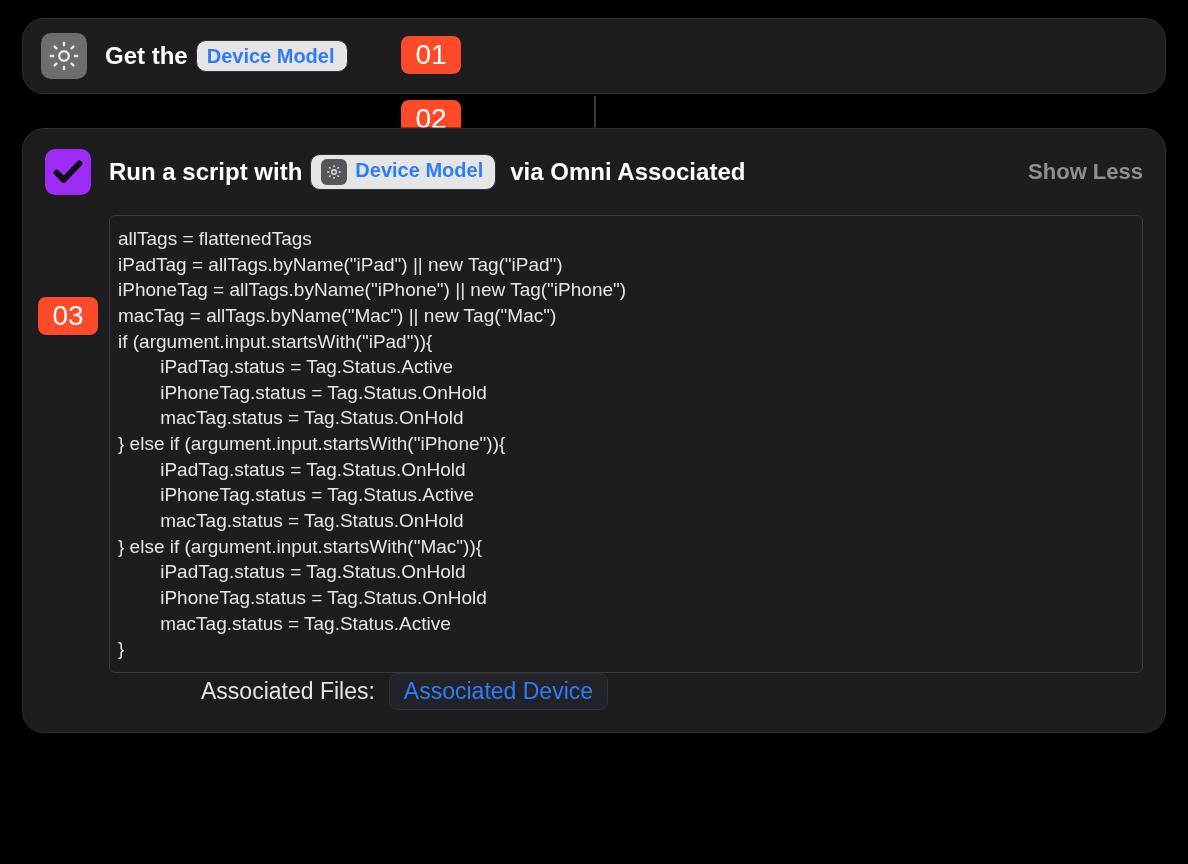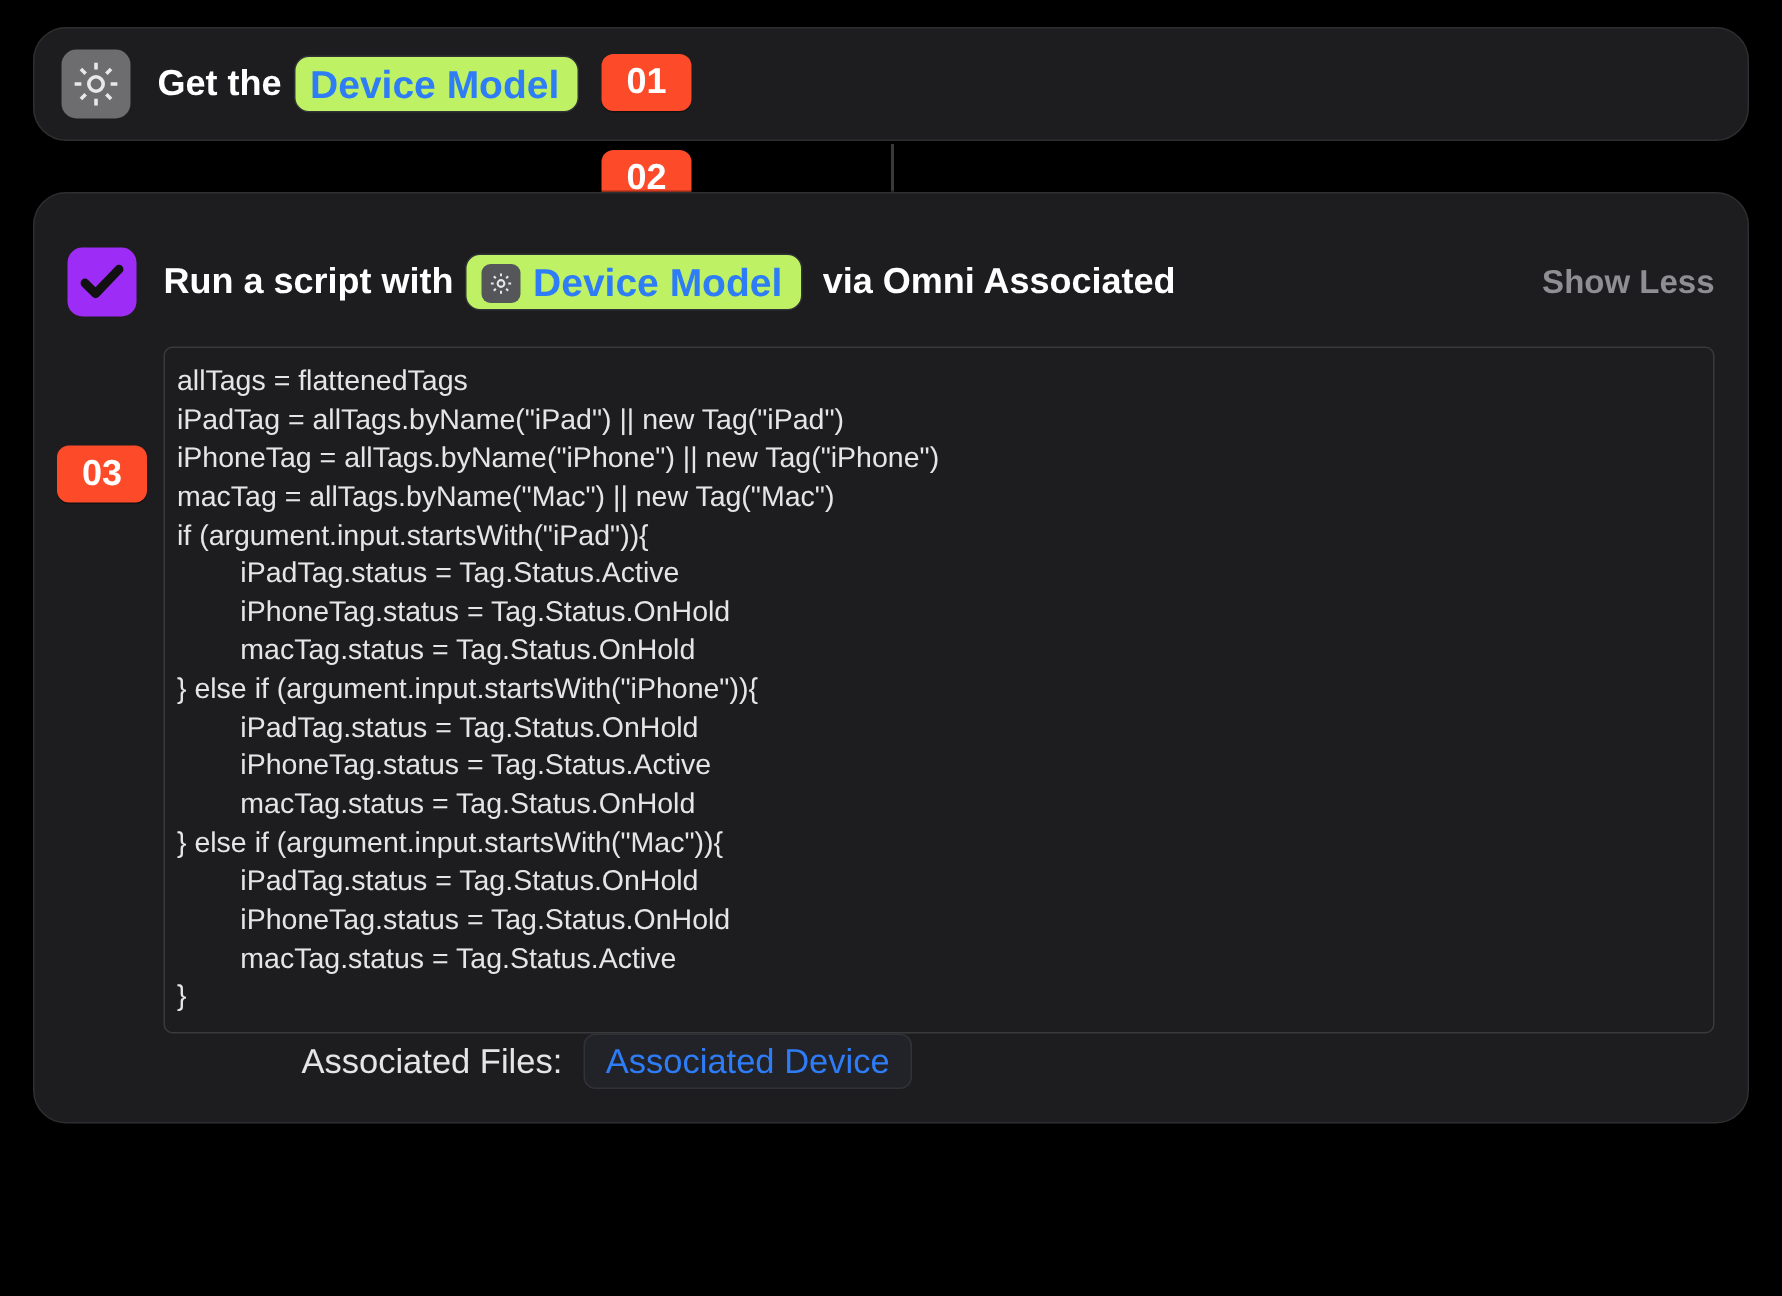--- a/index.html
+++ b/index.html
@@ -29,21 +29,21 @@
   }
   .card1 {
     height: 76px;
     display: flex;
     align-items: center;
     box-sizing: border-box;
     padding-left: 18px;
   }
   .card2 {
     margin-top: 34px;
-    padding: 36px 22px 22px 22px;
+    padding: 20px 22px 22px 22px;
   }
   .connector {
     position: absolute;
     left: 50%;
     width: 2px;
     background: #3a3a3c;
   }
   .row { display: flex; align-items: center; }
   .action-icon {
     width: 46px; height: 46px;
@@ -61,48 +61,48 @@
   .action-text {
     font-size: 24px;
     font-weight: 700;
     color: #ffffff;
     display: inline-flex;
     align-items: center;
     flex-wrap: wrap;
   }
   .token {
     display: inline-flex;
-    align-items: flex-end;
-    background: #bef264;
+    align-items: flex-start;
+    background: #e5e5e5;
     border: 1px solid #313238;
     border-radius: 10px;
     padding: 4px 12px 4px 10px;
     margin: 0 8px;
     color: #2e7cf6;
     font-weight: 700;
-    font-size: 26px;
+    font-size: 20px;
     line-height: 1.1;
   }
   .token .mini-gear {
     width: 26px; height: 26px;
     background: #55565a;
     border-radius: 6px;
     display: inline-flex;
     align-items: center; justify-content: center;
     margin-right: 8px;
   }
   .callout {
     display: inline-flex;
     align-items: center; justify-content: center;
     min-width: 44px; height: 38px;
     padding: 0 8px;
     background: #fd4b2a;
     color: #ffffff;
-    font-weight: 700;
-    font-size: 24px;
+    font-weight: 400;
+    font-size: 28px;
     border-radius: 8px;
     box-shadow: 0 1px 0 rgba(0,0,0,0.35);
   }
   .callout-abs { position: absolute; }
   .header2 {
     display: flex;
     align-items: center;
     justify-content: space-between;
   }
   .showless {

